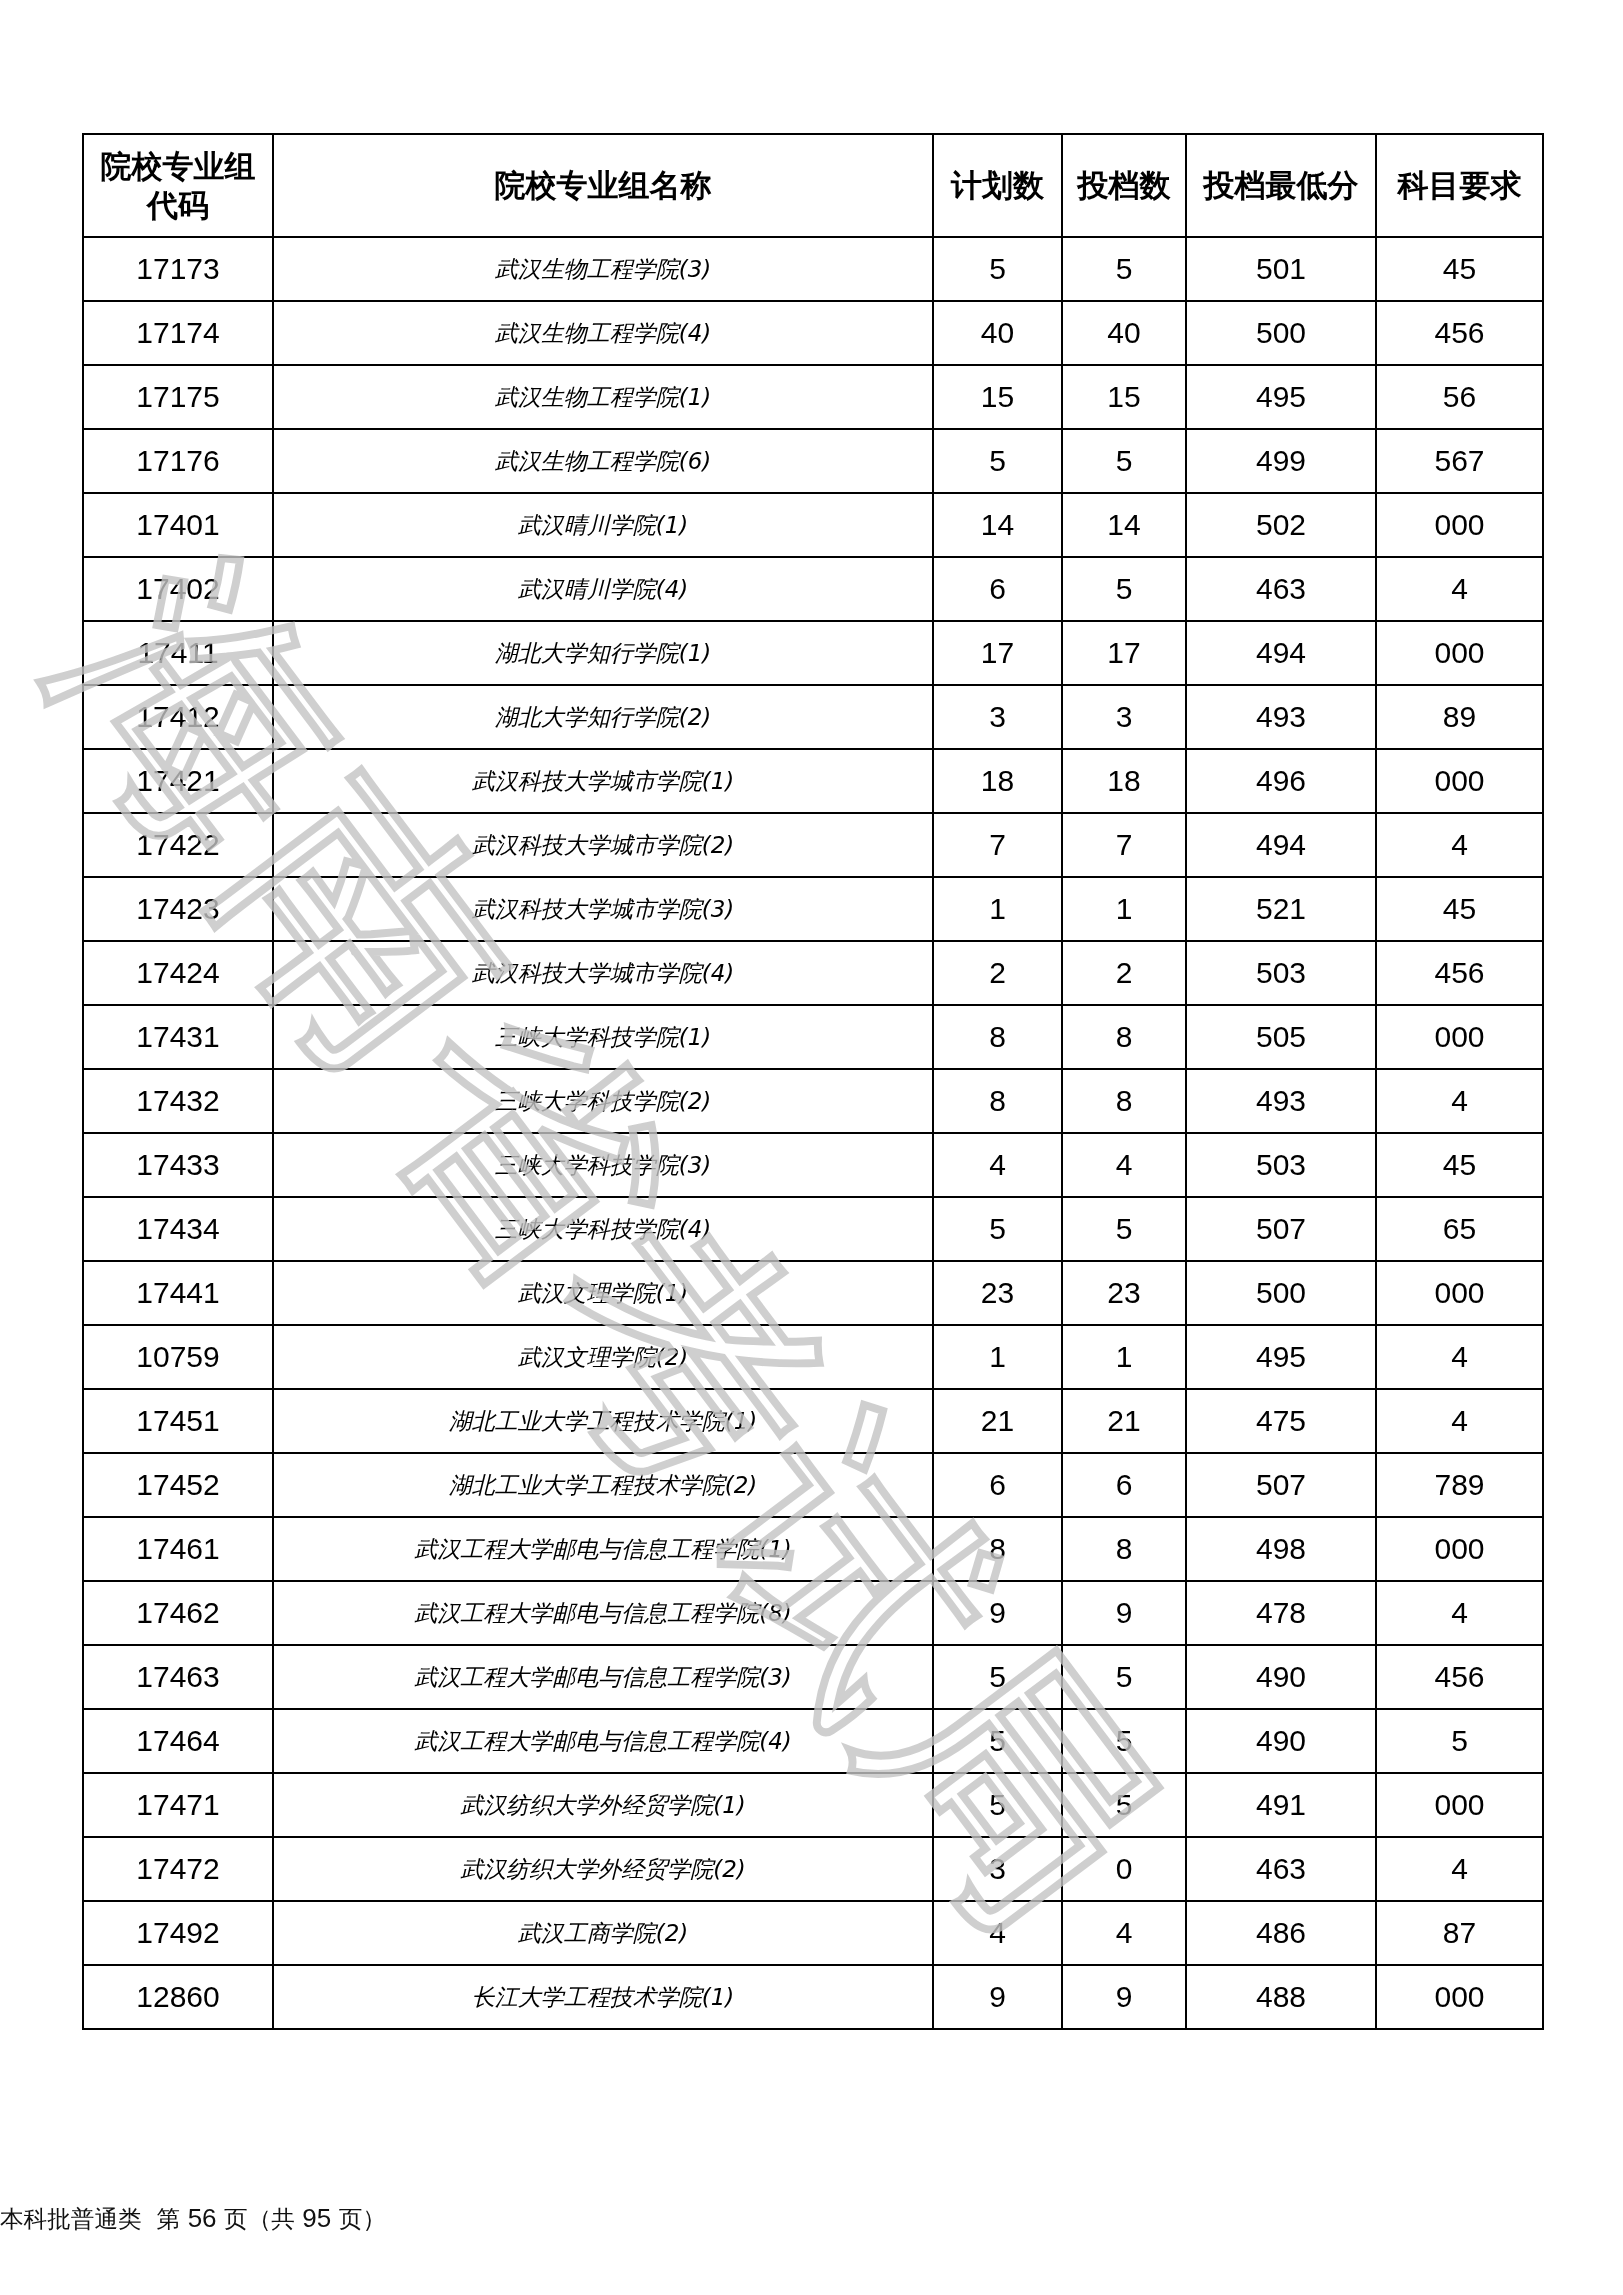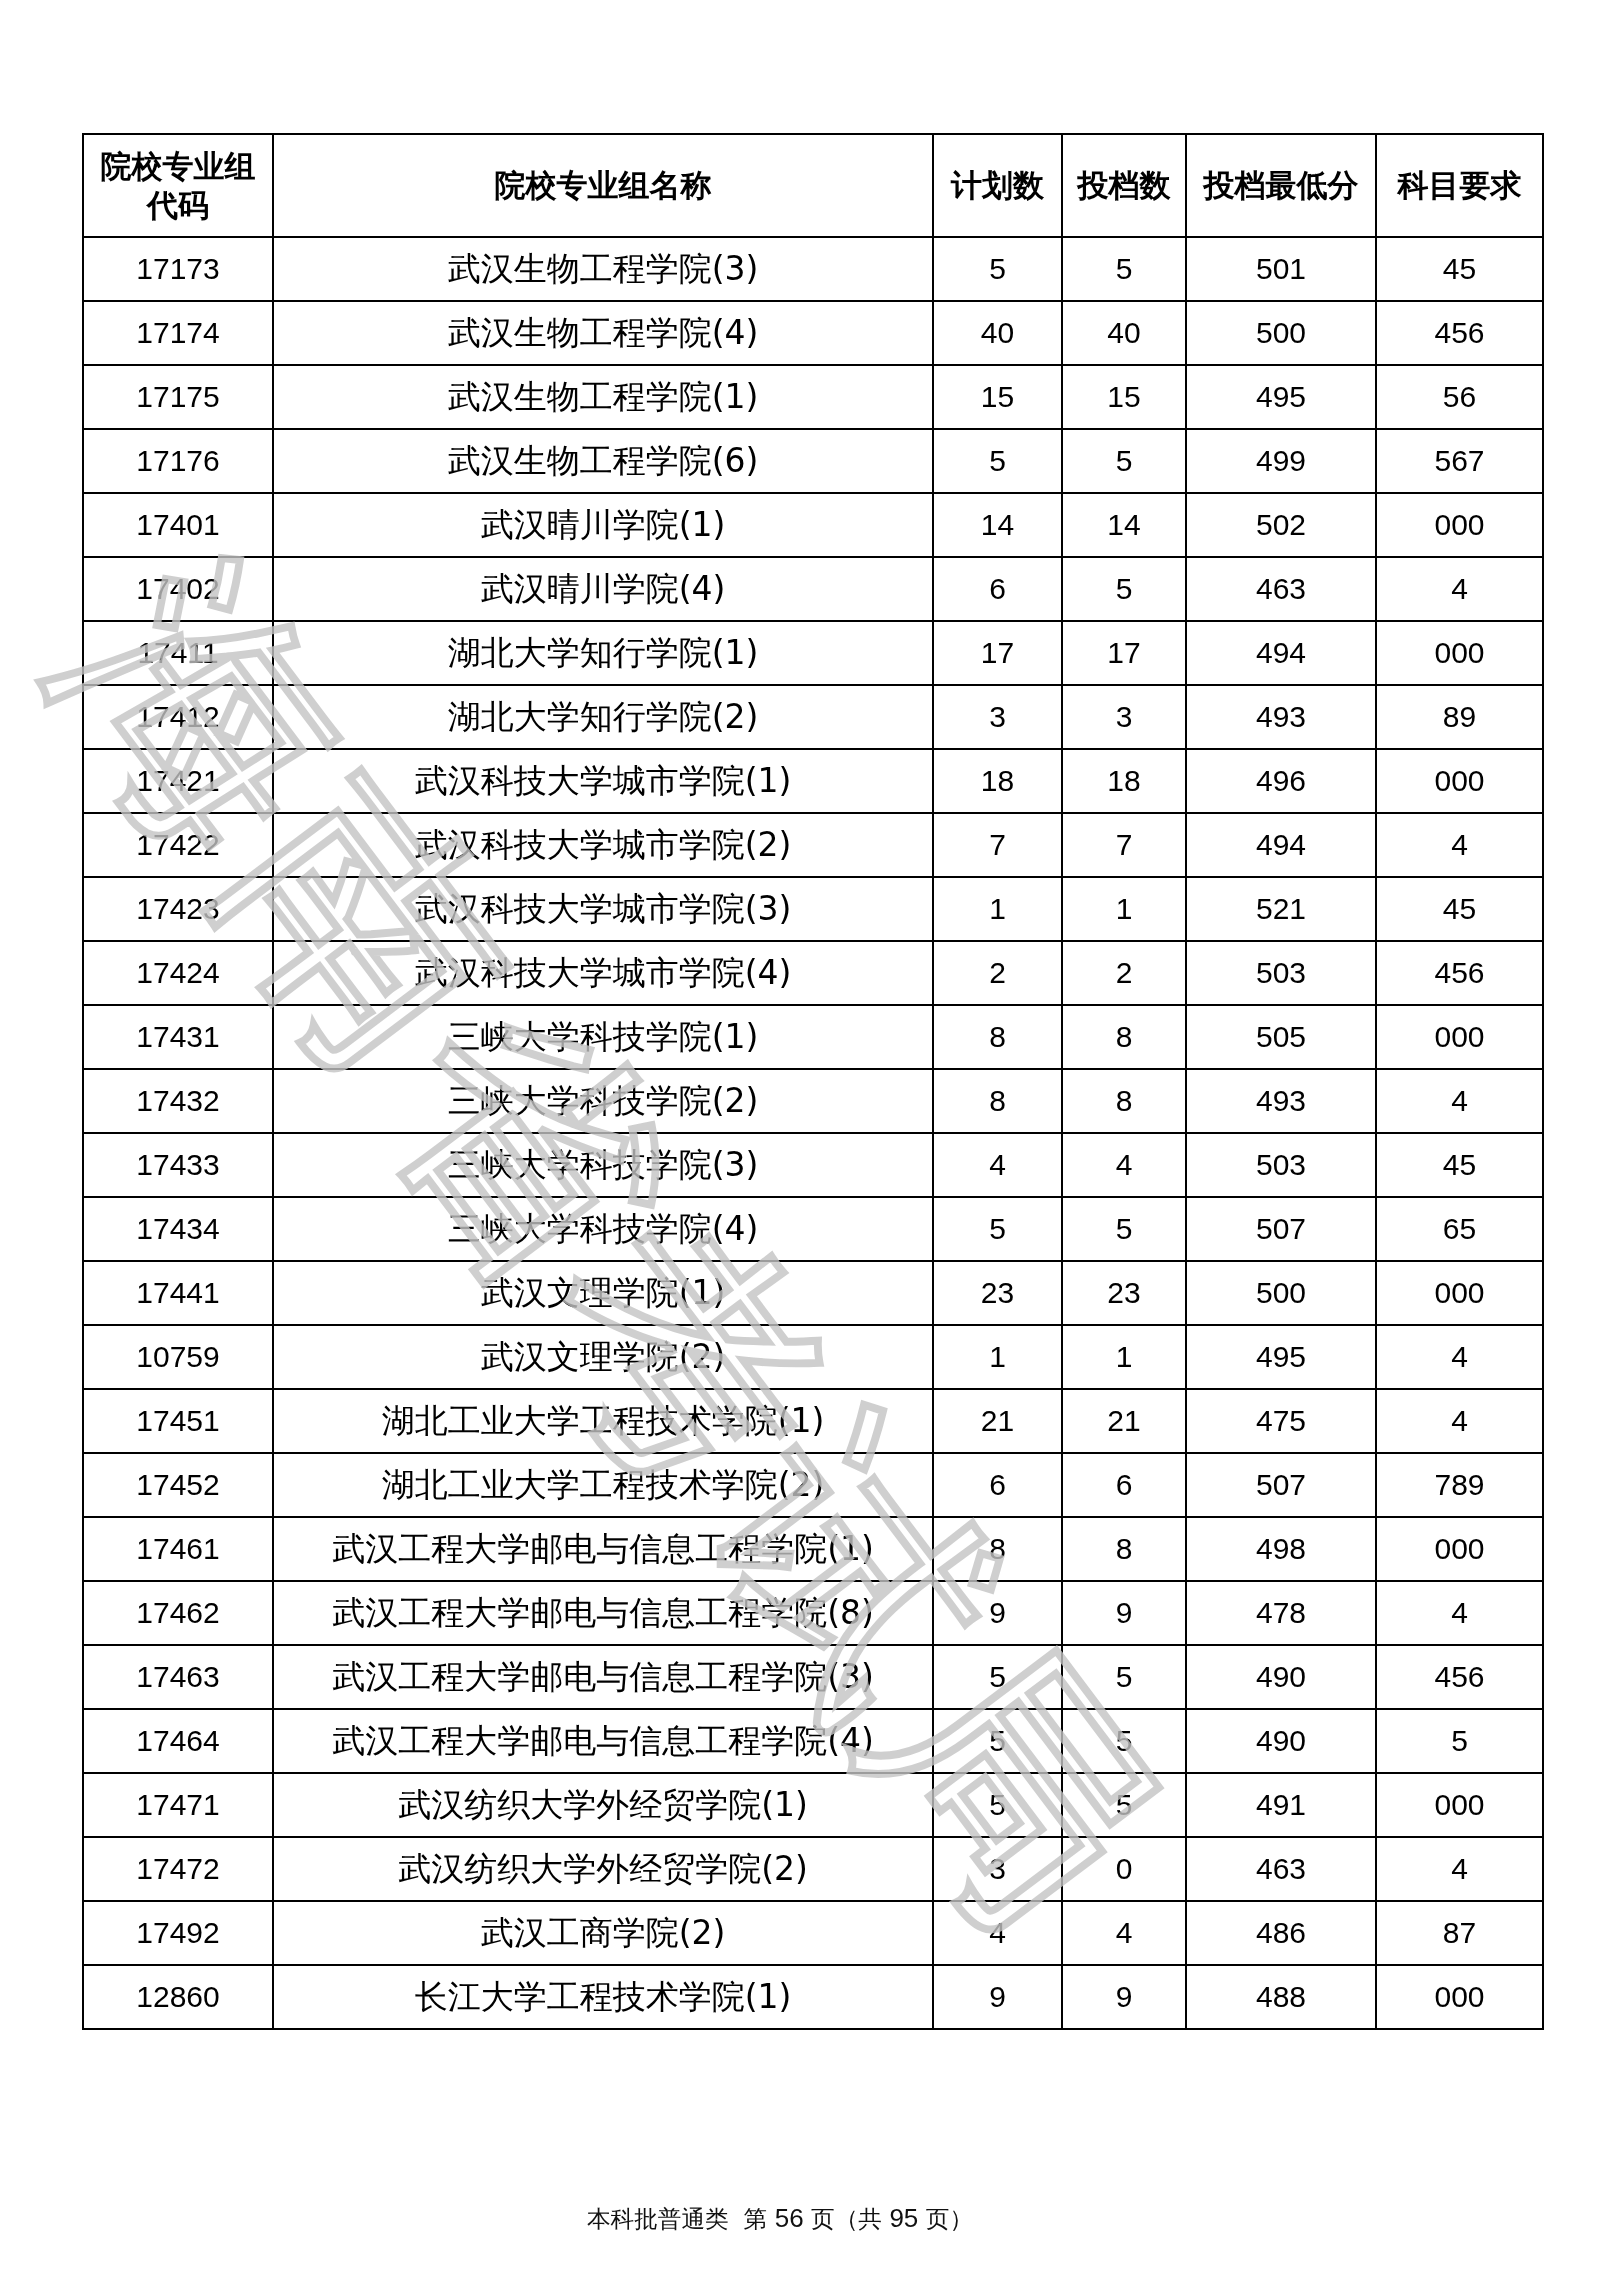--- a/index.html
+++ b/index.html
@@ -11,36 +11,36 @@
     position: absolute; left: 82px; top: 117px;
     width: 1459px; border-collapse: collapse; table-layout: fixed;
   }
   table.admit th, table.admit td {
     border: 2.6px solid #000; text-align: center; vertical-align: middle;
     padding: 0; overflow: hidden; white-space: nowrap;
   }
   table.admit th { height: 101px; font-weight: bold; font-size: 31px; line-height: 39px;
                    font-family: "DejaVu Sans", sans-serif; }
   table.admit td { height: 62px; font-size: 30px; }
-  table.admit td.name { font-family: "DejaVu Sans", sans-serif; font-size: 33px; }
+  table.admit td.name { font-family: "DejaVu Sans", sans-serif; font-size: 23px; font-style: italic; }
   col.c-code { width: 190px; }
   col.c-name { width: 660px; }
   col.c-plan { width: 129px; }
   col.c-adm  { width: 124px; }
   col.c-min  { width: 190px; }
   col.c-subj { width: 167px; }
   .watermark-wrap { position: absolute; left: 0; top: 0; width: 1624px; height: 2295px;
                     pointer-events: none; z-index: 2; }
   .wm { position: absolute; left: 229px; top: 511px; transform-origin: 0 0;
         transform: rotate(53deg); font-family: "DejaVu Serif", serif; font-size: 262px;
         color: transparent; -webkit-text-stroke: 7.9px rgba(195,195,195,0.8);
         white-space: nowrap; letter-spacing: 6.5px; line-height: 1; }
 
   .footer {
-    position: absolute; top: 2187px; left: 0; width: 1560px; text-align: center;
+    position: absolute; top: 2187px; left: 0; width: 1560px; text-align: left;
     font-family: "DejaVu Serif", serif; font-size: 23.6px; color: #111;
   }
   .footer .num { font-family: "Liberation Sans", sans-serif; font-size: 26px; }
 </style>
 </head>
 <body>
 
 <div class="page">
 
   <table class="admit">

